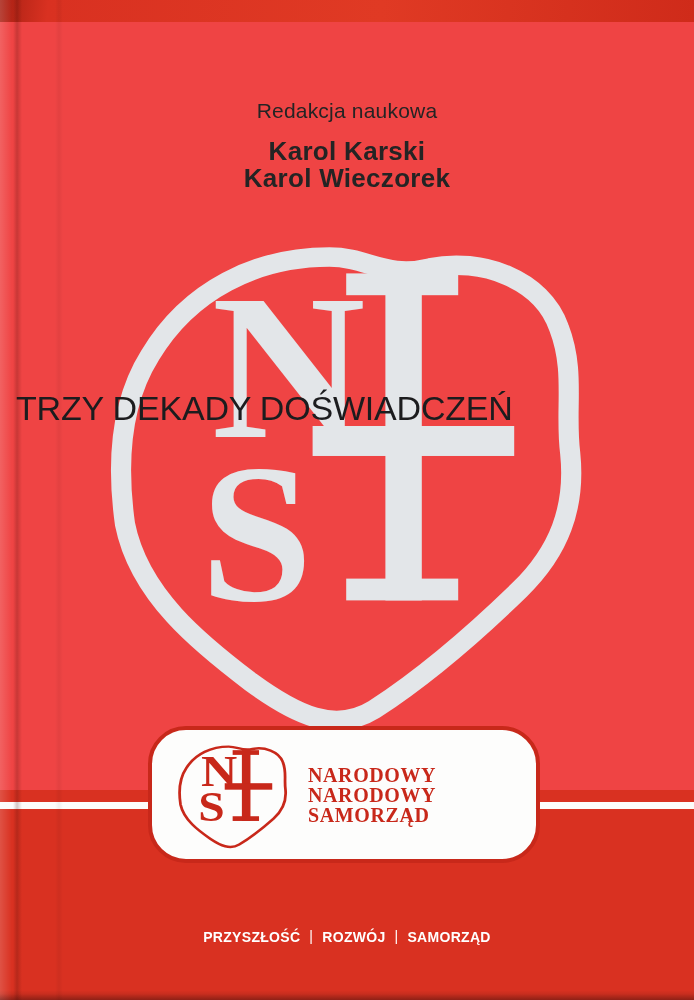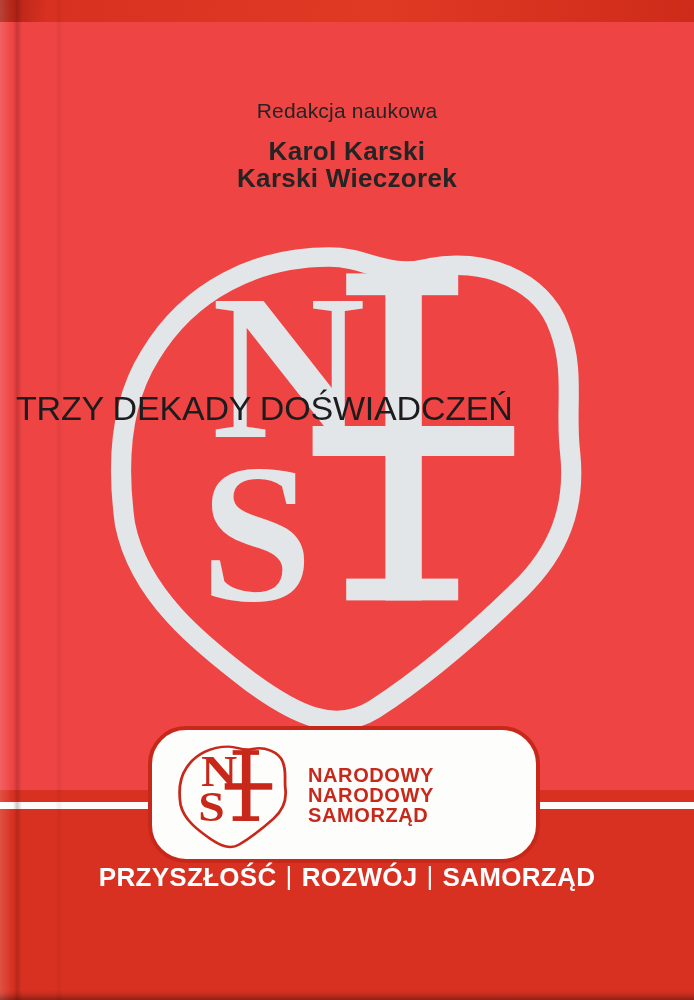--- a/index.html
+++ b/index.html
@@ -42,27 +42,27 @@
   
   .plate{
     position:absolute;left:148px;top:726px;width:392px;height:137px;box-sizing:border-box;
     background:#fdfdfc;border:4px solid var(--logo-red);border-radius:38px;z-index:3;
     display:flex;align-items:center;padding-left:12px;gap:12px;
   }
   .logo-svg{width:132px;height:118px;flex:none;}
   .lg-outline{fill:none;stroke:var(--logo-red);stroke-width:2.1;stroke-linejoin:round;stroke-linecap:round;}
   .lg-letter{fill:var(--logo-red);font-family:"Liberation Serif",serif;font-weight:700;}
   .inst-name{
-    color:var(--logo-red);font-family:Liberation Sans, sans-serif;font-weight:700;
+    color:var(--logo-red);font-family:Liberation Serif, serif;font-weight:700;
     font-size:20px;line-height:20px;letter-spacing:0.6px;
   }
   
   .tagline{
-    position:absolute;left:0;top:864px;width:100%;text-align:center;z-index:4;
-    color:#ffffff;font-size:26px;line-height:26px;font-weight:700;letter-spacing:0.3px;
+    position:absolute;left:0;top:924px;width:100%;text-align:center;z-index:4;
+    color:#ffffff;font-size:14px;line-height:26px;font-weight:700;letter-spacing:0.3px;
   }
   .tagline .sep{font-weight:400;margin:0 9px;position:relative;top:-1px;}
   
   .spine-highlight{position:absolute;left:0;top:0;width:12px;height:100%;z-index:6;pointer-events:none;
     background:linear-gradient(to right, rgba(255,255,255,0.16), rgba(255,255,255,0));}
   .spine-crease{position:absolute;left:13px;top:0;width:9px;height:100%;z-index:6;pointer-events:none;
     background:linear-gradient(to right, rgba(60,10,5,0), rgba(60,10,5,0.22) 45%, rgba(60,10,5,0));}
   .hinge-crease{position:absolute;left:55px;top:0;width:8px;height:100%;z-index:6;pointer-events:none;
     background:linear-gradient(to right, rgba(0,0,0,0), rgba(0,0,0,0.05) 50%, rgba(0,0,0,0));}
   .edge-bottom{position:absolute;left:0;bottom:0;width:100%;height:6px;z-index:7;pointer-events:none;
@@ -71,21 +71,21 @@
 </head>
 <body>
 
 <div class="book">
 
   <div class="band-top"></div>
 
   <div class="authors">
     <div class="editors-label">Redakcja naukowa</div>
     <div class="editor-name">Karol Karski</div>
-    <div class="editor-name">Karski Wieczorek</div>
+    <div class="editor-name">Karol Wieczorek</div>
   </div>
 
   <svg class="watermark" viewBox="0 0 100 100" preserveAspectRatio="none" aria-hidden="true">
     <path class="wm-outline" d="M 17,27 C 24,15 36,9 49,9 C 56,9 59,13 67,11 C 76,9 87,13 90,22
          C 93,30 91,37 92,45 C 93,55 90,63 83,70 C 75,78 66,86 57,92
          C 50,96.5 43,93 35,87 C 26,80 15,71 12.5,58 C 11,47 11.5,36 17,27 Z"></path>
     <text class="wm-letter" x="28" y="42" font-size="38">N</text>
     <g>
       <rect class="wm-letter" x="52" y="12" width="20" height="4"></rect>
       <rect class="wm-letter" x="59" y="12" width="6.5" height="60"></rect>

